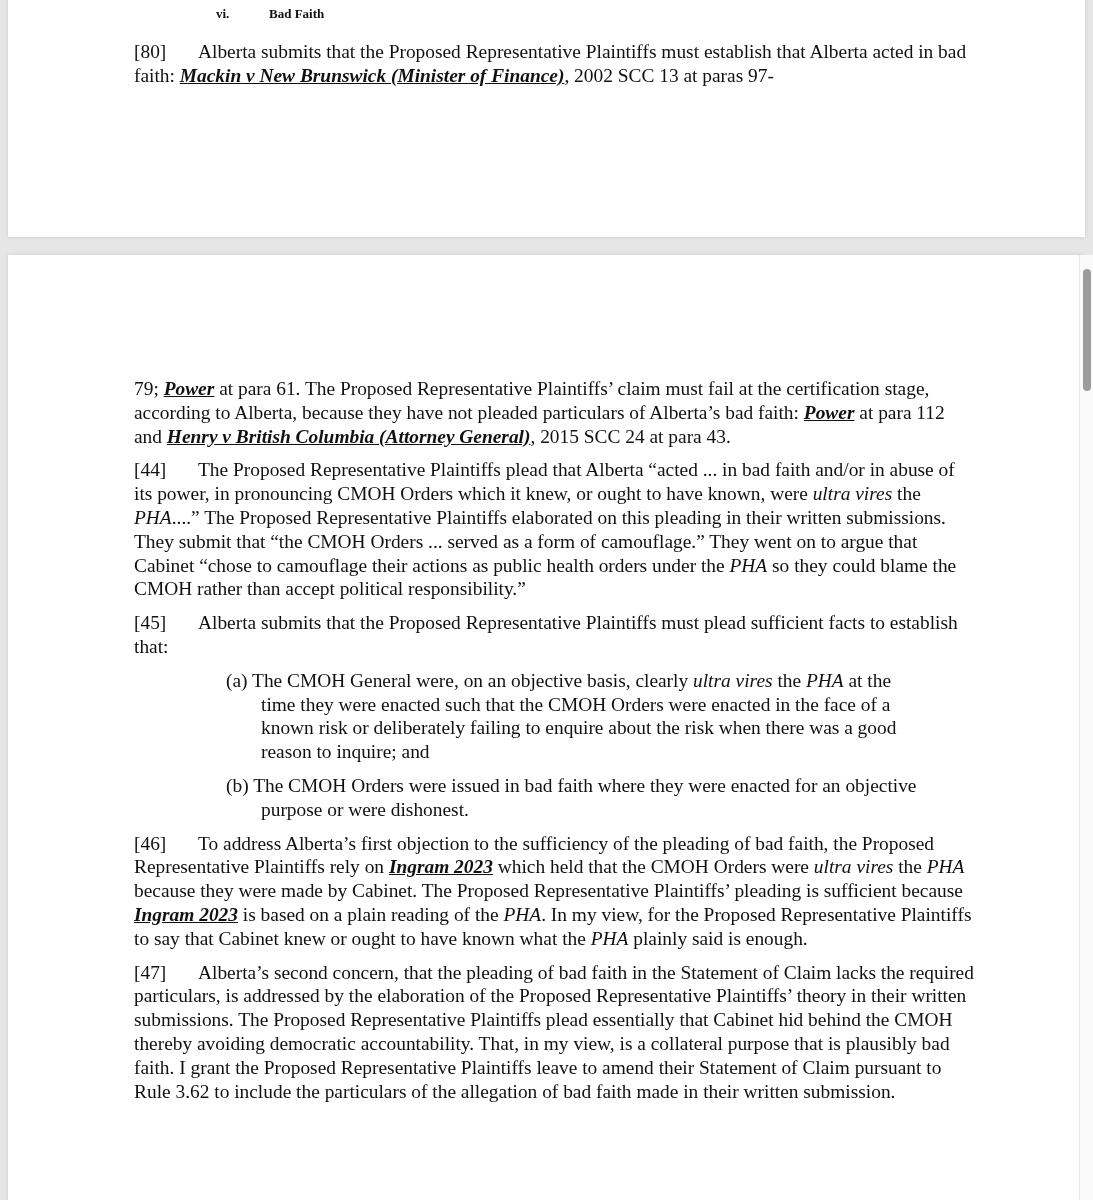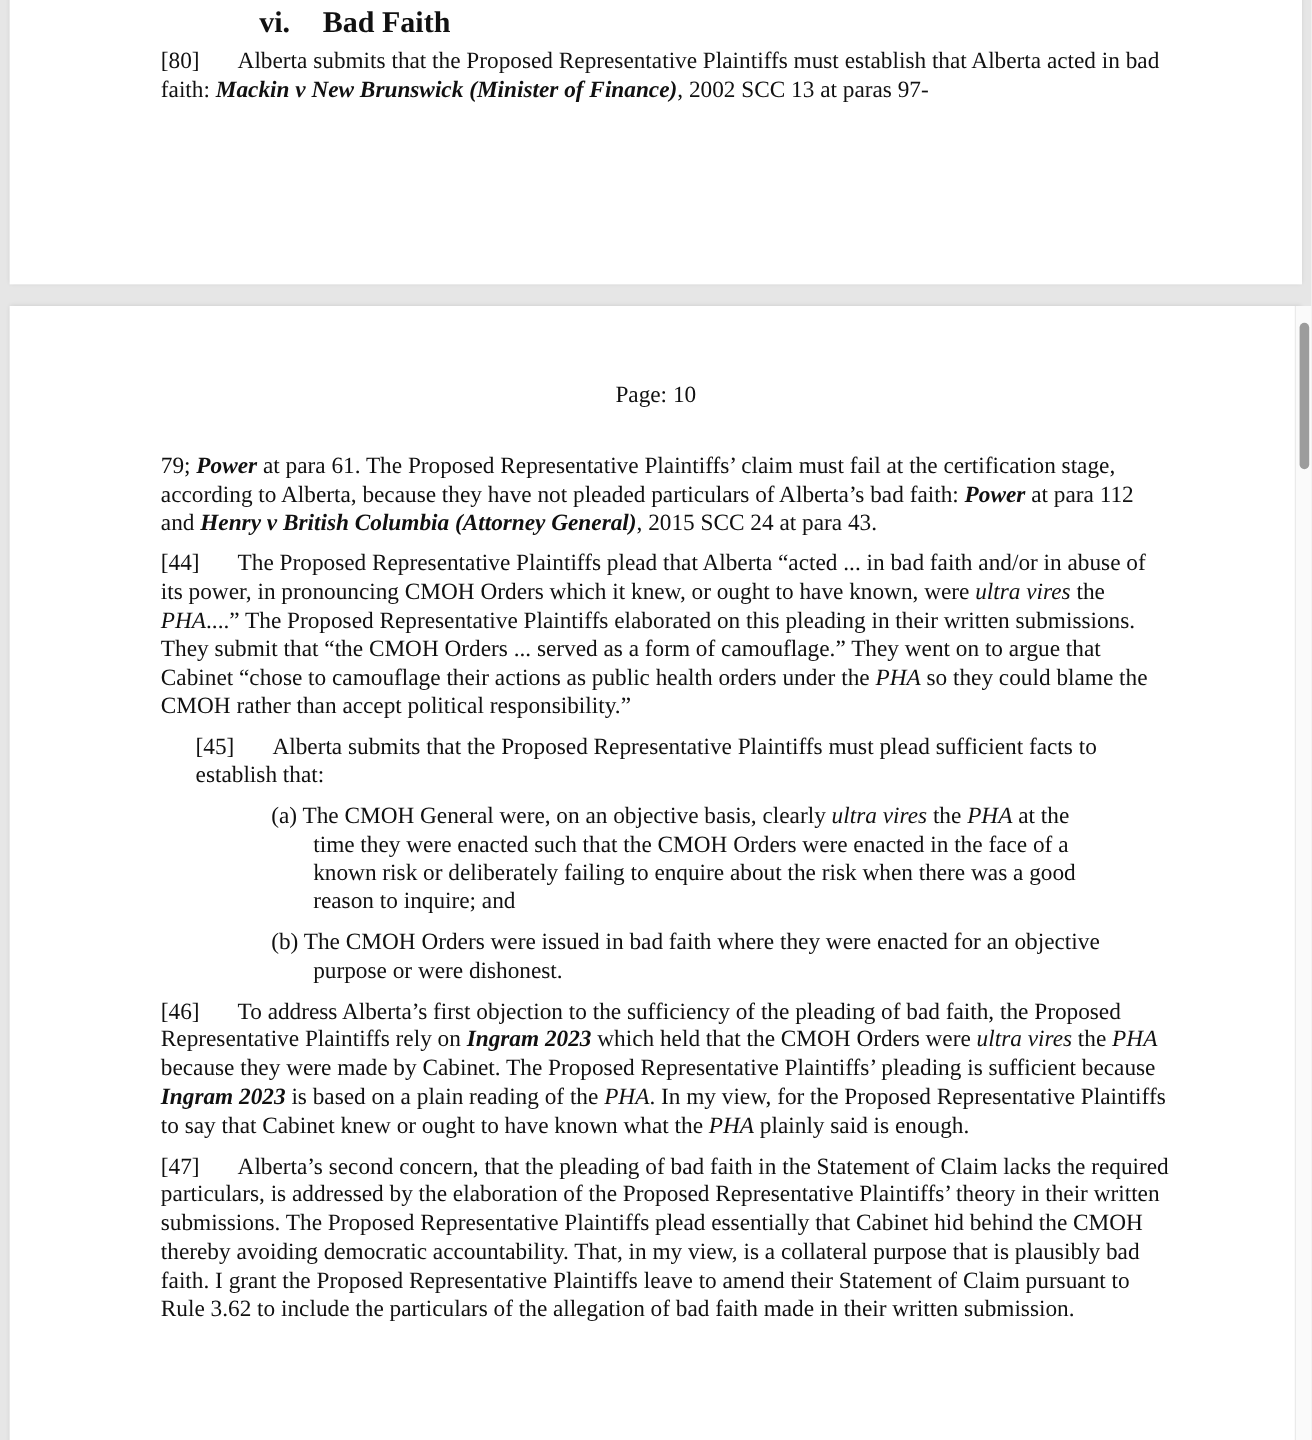--- a/index.html
+++ b/index.html
@@ -35,27 +35,27 @@
       line-height: 23.8px;
       position: absolute;
       left: 126px;
       width: 840px;
     }
     .heading {
       position: absolute;
       left: 208px;
       top: 16px;
       font-weight: bold;
-      font-size: 25px;
+      font-size: 13px;
     }
     .heading .num { display: inline-block; width: 53px; }
     .para { margin: 0 0 10px 0; }
     .pnum { display: inline-block; width: 64px; }
     i { font-style: italic; }
-    b { font-weight: bold; }
+    b { font-weight: bold; text-decoration: underline; }
     .page-label {
       position: absolute;
       top: 64px;
       left: 0;
       width: 1077px;
       text-align: center;
       font-size: 19.4px;
     }
     .sub {
       margin: 10px 0 10px 92px;
@@ -88,28 +88,27 @@
 <div class="page" id="page-top">
   <div class="heading">
     <span class="num">vi.</span><span>Bad Faith</span>
   </div>
   <div class="text" style="top:50px;">
     <p class="para"><span class="pnum">[80]</span><span>Alberta submits that the Proposed Representative Plaintiffs must establish that Alberta acted in bad faith: </span><b><i>Mackin v New Brunswick (Minister of Finance)</i></b><span>, 2002 SCC 13 at paras 97-</span></p>
   </div>
 </div>
 
 <div class="page" id="page-bottom">
-  <div class="page-label">Page: 10</div>
 
   <div class="text" style="top:122px;">
     <p class="para"><span>79; </span><b><i>Power</i></b><span> at para 61.  The Proposed Representative Plaintiffs’ claim must fail at the certification stage, according to Alberta, because they have not pleaded particulars of Alberta’s bad faith: </span><b><i>Power</i></b><span> at para 112 and </span><b><i>Henry v British Columbia (Attorney General)</i></b><span>, 2015 SCC 24 at para 43.</span></p>
 
     <p class="para"><span class="pnum">[44]</span><span>The Proposed Representative Plaintiffs plead that Alberta “acted ... in bad faith and/or in abuse of its power, in pronouncing CMOH Orders which it knew, or ought to have known, were </span><i>ultra vires</i><span> the </span><i>PHA</i><span>....”  The Proposed Representative Plaintiffs elaborated on this pleading in their written submissions.  They submit that “the CMOH Orders ... served as a form of camouflage.”  They went on to argue that Cabinet “chose to camouflage their actions as public health orders under the </span><i>PHA</i><span> so they could blame the CMOH rather than accept political responsibility.”</span></p>
 
-    <p class="para" style="margin-bottom:0;margin-left:29px;"><span class="pnum">[45]</span><span>Alberta submits that the Proposed Representative Plaintiffs must plead sufficient facts to establish that:</span></p>
+    <p class="para" style="margin-bottom:0;"><span class="pnum">[45]</span><span>Alberta submits that the Proposed Representative Plaintiffs must plead sufficient facts to establish that:</span></p>
     <div class="sub"><span>(a)</span> <span>The CMOH General were, on an objective basis, clearly </span><i>ultra vires</i><span> the </span><i>PHA</i><span> at the time they were enacted such that the CMOH Orders were enacted in the face of a known risk or deliberately failing to enquire about the risk when there was a good reason to inquire; and</span></div>
     <div class="sub"><span>(b)</span> <span>The CMOH Orders were issued in bad faith where they were enacted for an objective purpose or were dishonest.</span></div>
 
     <p class="para"><span class="pnum">[46]</span><span>To address Alberta’s first objection to the sufficiency of the pleading of bad faith, the Proposed Representative Plaintiffs rely on </span><b><i>Ingram 2023</i></b><span> which held that the CMOH Orders were </span><i>ultra vires</i><span> the </span><i>PHA</i><span> because they were made by Cabinet.  The Proposed Representative Plaintiffs’ pleading is sufficient because </span><b><i>Ingram 2023</i></b><span> is based on a plain reading of the </span><i>PHA</i><span>.  In my view, for the Proposed Representative Plaintiffs to say that Cabinet knew or ought to have known what the </span><i>PHA</i><span> plainly said is enough.</span></p>
 
     <p class="para"><span class="pnum">[47]</span><span>Alberta’s second concern, that the pleading of bad faith in the Statement of Claim lacks the required particulars, is addressed by the elaboration of the Proposed Representative Plaintiffs’ theory in their written submissions.  The Proposed Representative Plaintiffs plead essentially that Cabinet hid behind the CMOH thereby avoiding democratic accountability.  That, in my view, is a collateral purpose that is plausibly bad faith.  I grant the Proposed Representative Plaintiffs leave to amend their Statement of Claim pursuant to Rule 3.62 to include the particulars of the allegation of bad faith made in their written submission.</span></p>
   </div>
 </div>
 
 <div class="scroll-track"></div>

